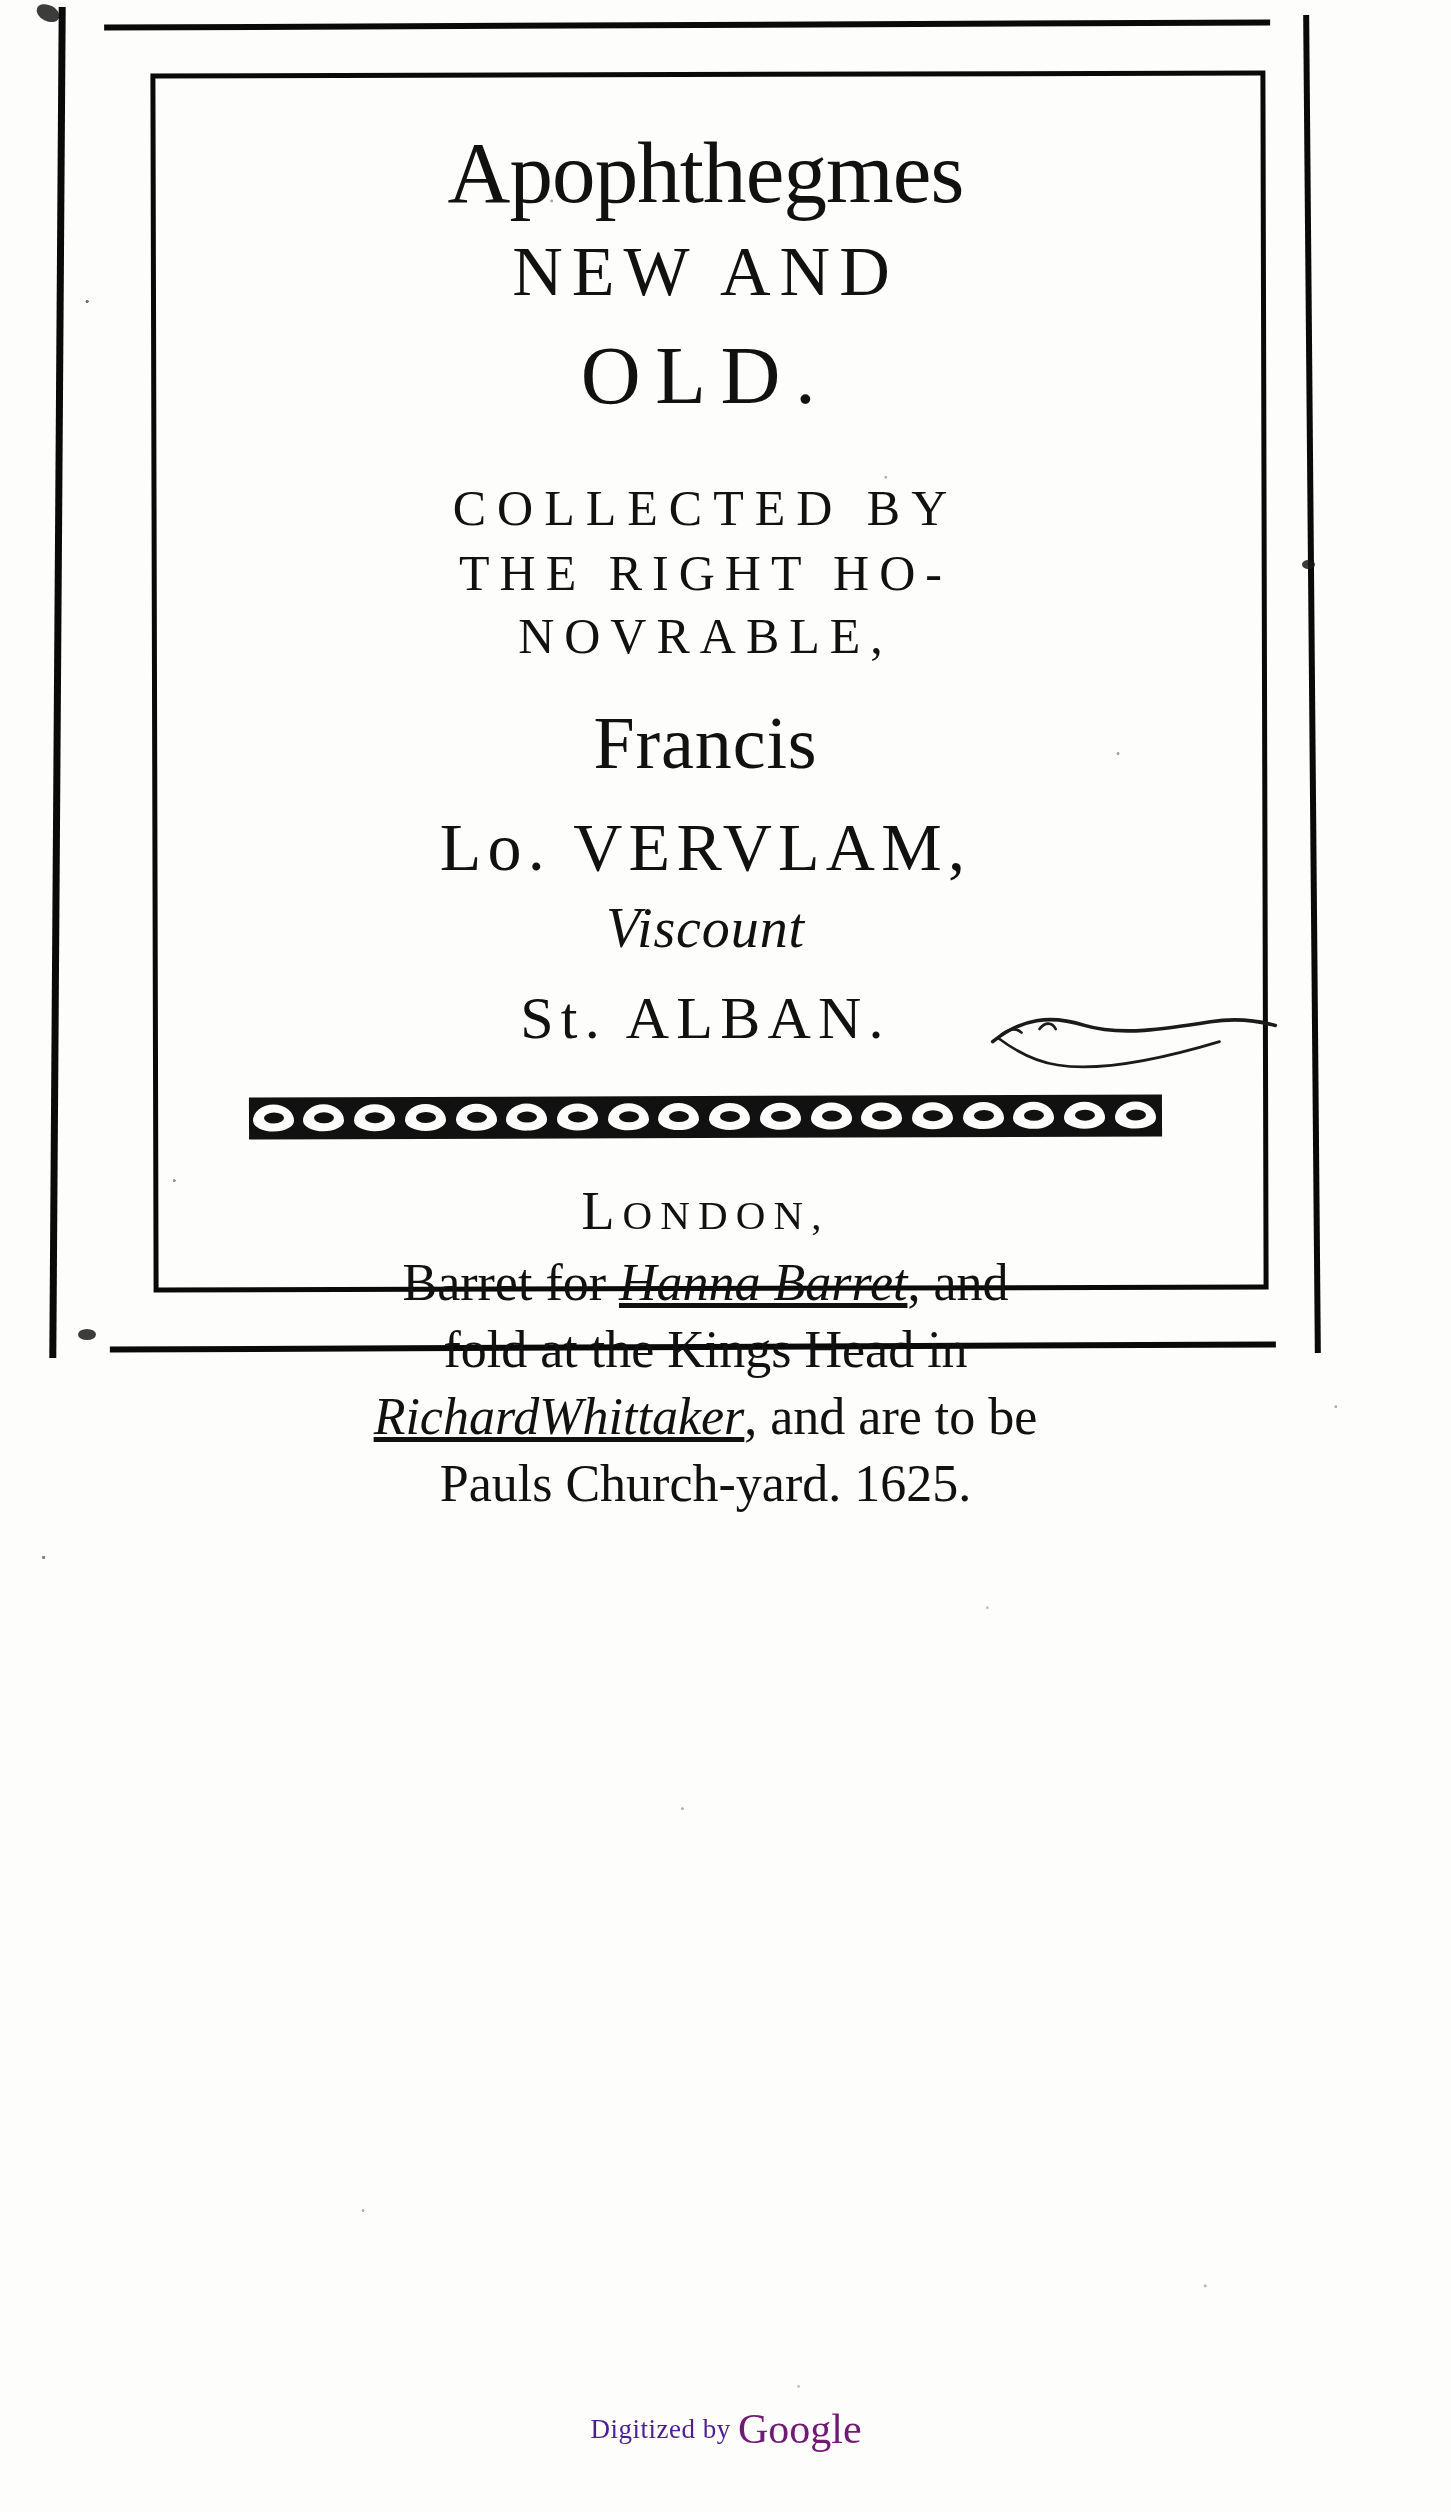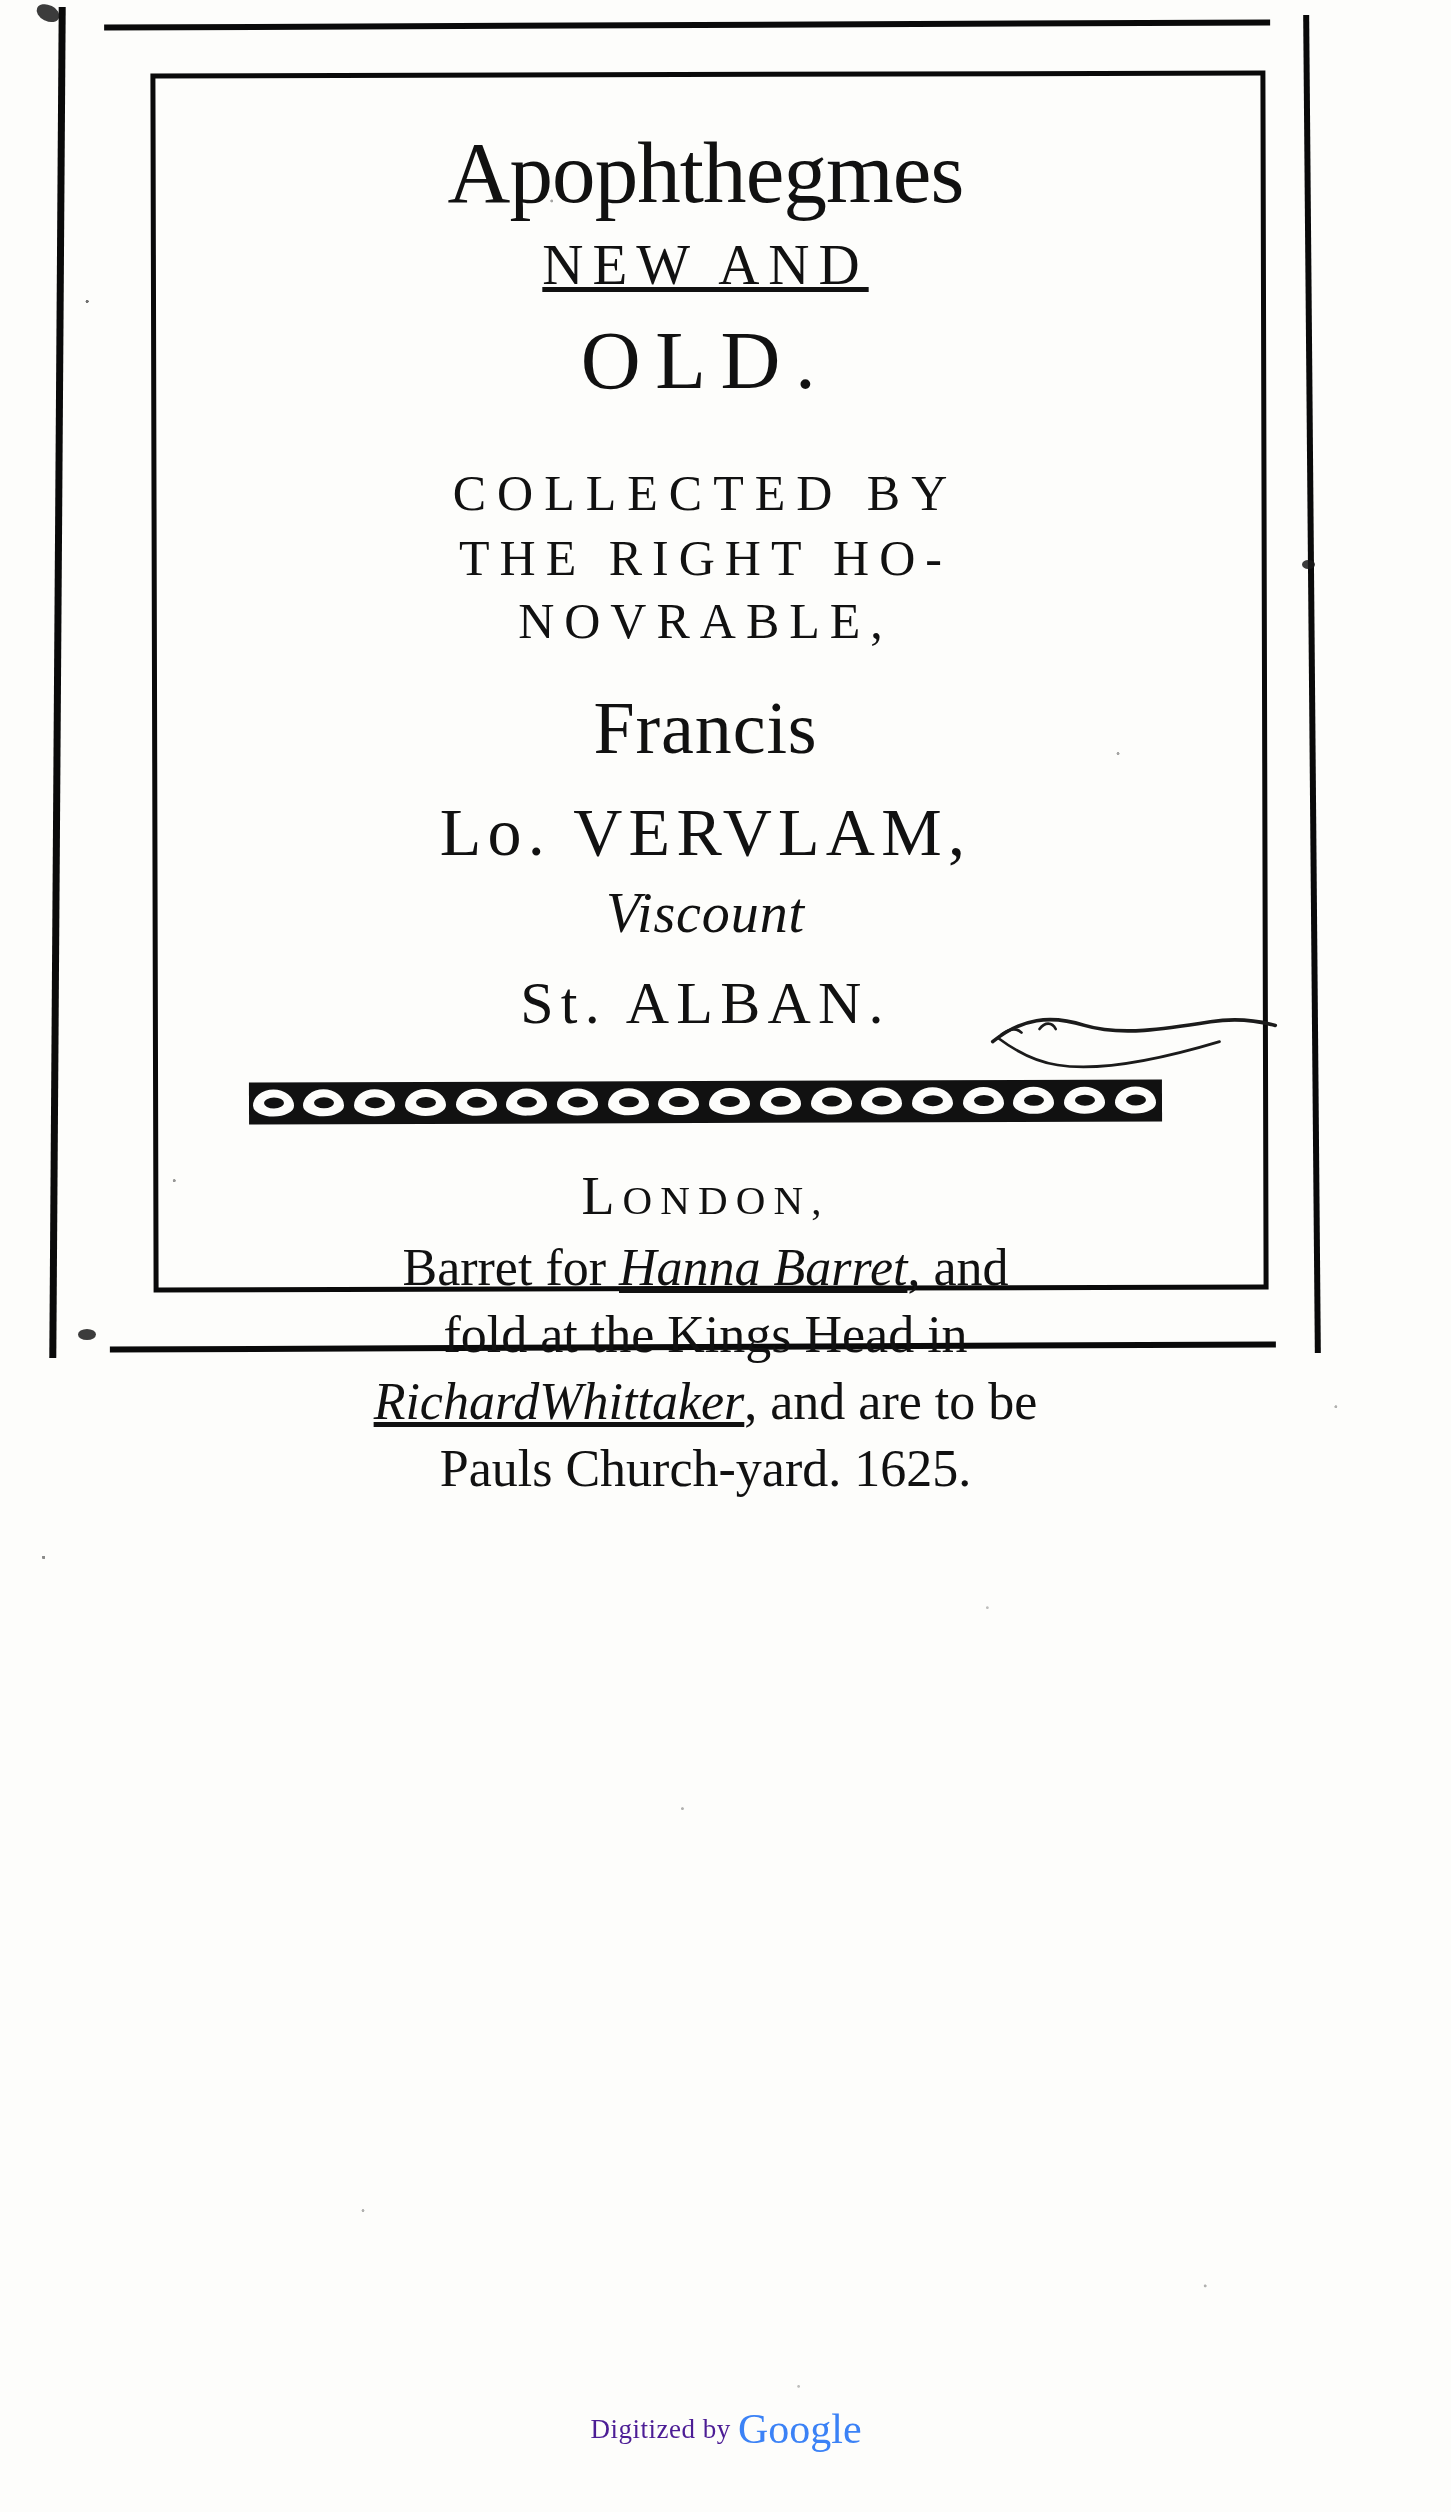--- a/index.html
+++ b/index.html
@@ -95,26 +95,25 @@
 
   .t-title {
     font-family: "Liberation Serif", serif;
     font-size: 87px;
     line-height: 1.0;
     letter-spacing: -0.9px;
     margin-top: 42px;
     font-weight: 400;
   }
   .t-new {
-    font-size: 57px;
+    font-size: 70px;
     letter-spacing: 9px;
     margin-top: 16.3px;
     font-weight: 400;
     font-family: "Liberation Serif", serif;
-    text-decoration: underline;
   }
   .t-old {
     font-size: 83px;
     letter-spacing: 14.5px;
     margin-top: 14.5px;
     font-family: "Liberation Serif", serif;
   }
   .t-collected {
     font-size: 50px;
     letter-spacing: 11px;
@@ -213,21 +212,21 @@
     font-family: "Liberation Serif", serif;
   }
   .footer .dig {
     font-size: 27px;
     color: #4c1d95;
     letter-spacing: 0.5px;
     vertical-align: middle;
   }
   .footer .goog {
     font-size: 42px;
-    color: #3b82f6;
+    color: #701a75;
     letter-spacing: 0px;
     vertical-align: middle;
     margin-left: 7.2px;
   }
 
   
   .smudge {
     position:absolute;
     background: #1a1a1a;
     border-radius: 50%;

